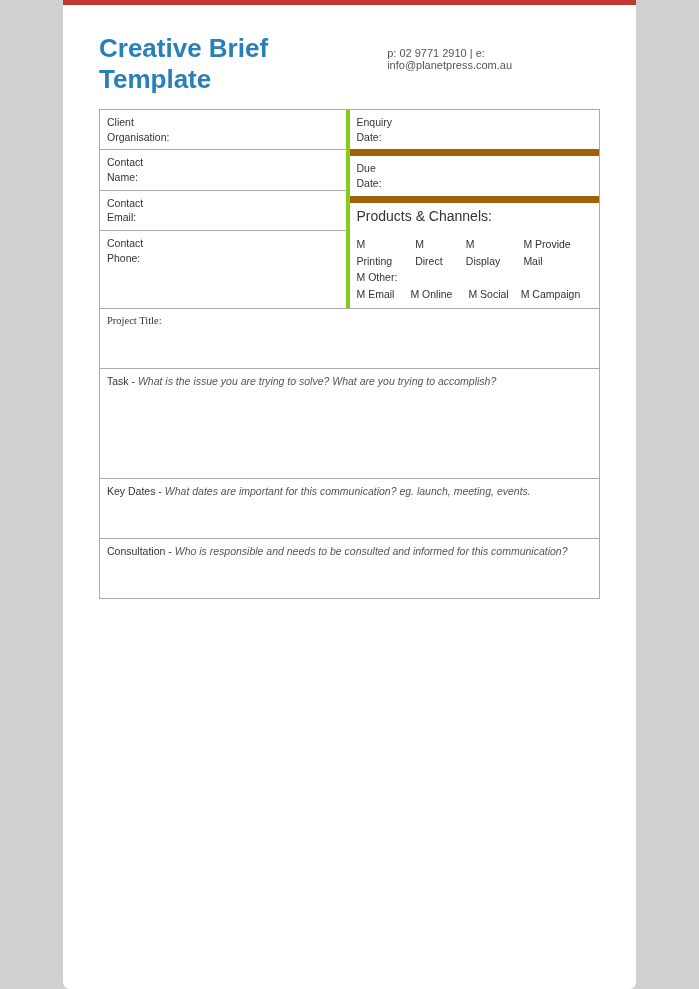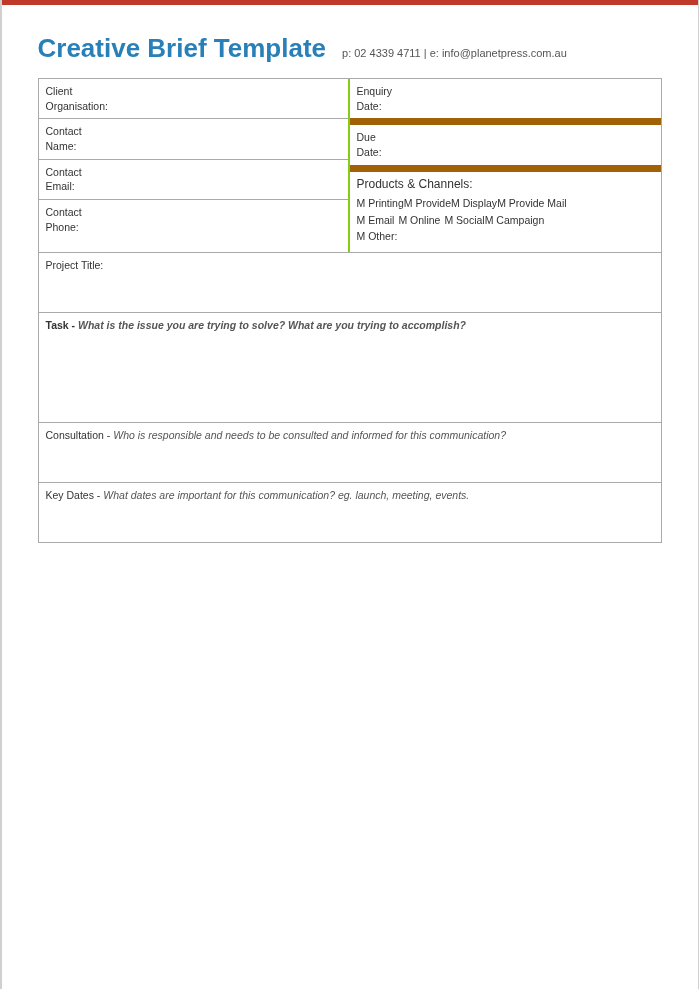--- a/index.html
+++ b/index.html
@@ -12,25 +12,26 @@
       background: #d0d0d0;
       display: flex;
       justify-content: center;
       align-items: flex-start;
       min-height: 989px;
       font-family: Arial, sans-serif;
       font-size: 11px;
     }
 
     .page {
-      width: 696px;
+      width: 573px;
       min-height: 989px;
       background: #ffffff;
       padding: 0;
       position: relative;
+      border-radius: 7px;
     }
 
     .top-bar {
       height: 6px;
       background: linear-gradient(to right, #c0392b, #c0392b);
       border-bottom: 3px solid #c0392b;
     }
 
     .content {
       padding: 28px 36px 30px 36px;
@@ -55,21 +56,21 @@
     }
 
     .top-grid {
       display: grid;
       grid-template-columns: 1fr 1fr;
       border: 1px solid #aaa;
       margin-bottom: 0;
     }
 
     .top-grid-left {
-      border-right: 2px solid #84cc16;
+      border-right: 4px solid #84cc16;
     }
 
     .top-grid-left .cell {
       border-bottom: 1px solid #aaa;
       padding: 5px 7px;
       min-height: 32px;
     }
 
     .top-grid-left .cell:last-child {
       border-bottom: none;
@@ -89,50 +90,51 @@
       color: #333;
       font-size: 10.5px;
       line-height: 1.4;
     }
 
     .products-channels-cell {
       padding: 5px 7px;
     }
 
     .products-label {
-      font-size: 12px;
-      color: #333;
-      margin-bottom: 4px;
+      font-size: 14px;
+      color: #333;
+      margin-bottom: 12px;
     }
 
     .products-row {
       display: flex;
+      gap: 12px;
       font-size: 10.5px;
       color: #333;
       line-height: 1.6;
     }
 
     .section-box {
       border: 1px solid #aaa;
       border-top: none;
       padding: 6px 7px;
       min-height: 54px;
     }
 
     .section-box.project-title {
       min-height: 60px;
+      font-family: Liberation Serif, serif;
     }
 
     .section-box.project-overview {
       min-height: 110px;
     }
 
     .section-box.task {
       min-height: 110px;
-      font-weight: bold;
     }
 
     .section-box.key-dates {
       min-height: 60px;
     }
 
     .section-box.consultation {
       min-height: 60px;
     }
 
@@ -153,21 +155,21 @@
 </head>
 <body>
 
 <div class="page">
   <div class="top-bar" style="height:5px; background:#c0392b;"></div>
 
   <div class="content">
 
     <div class="header">
       <span class="header-title">Creative Brief Template</span>
-      <span class="header-contact">p: 02 4339 4711 | e: info@planetpress.com.au</span>
+      <span class="header-contact">p: 02 9771 2910 | e: info@planetpress.com.au</span>
     </div>
 
     <div class="top-grid">
 
       <div class="top-grid-left">
         <div class="cell">
           <div class="cell-label">Client<br>Organisation:</div>
         </div>
         <div class="cell">
           <div class="cell-label">Contact<br>Name:</div>
@@ -184,57 +186,57 @@
         <div class="cell">
           <div class="cell-label">Enquiry<br>Date:</div>
         </div>
         <div class="cell">
           <div class="cell-label">Due<br>Date:</div>
         </div>
         <div class="cell products-channels-cell" style="min-height:80px;">
           <div class="products-label">Products &amp; Channels:</div>
           <div class="products-row">
             <span>M Printing</span>
-            <span>M Provide</span>
+            <span>M Direct</span>
             <span>M Display</span>
             <span>M Provide Mail</span>
+          </div>
+          <div class="products-row">
+            <span>M Other:</span>
           </div>
           <div class="products-row">
             <span>M Email</span>
             <span style="margin-left:4px;">M Online</span>
             <span style="margin-left:4px;">M Social</span>
             <span>M Campaign</span>
           </div>
-          <div class="products-row">
-            <span>M Other:</span>
-          </div>
         </div>
       </div>
     </div>
 
     <div class="section-box project-title">
       <div class="section-title">
         <span>Project Title:</span>
       </div>
     </div>
 
 
     <div class="section-box task">
       <div class="section-title">
         <span>Task</span> - <em><span>What is the issue you are trying to solve? What are you trying to accomplish?</span></em>
       </div>
     </div>
 
+    <div class="section-box key-dates">
+      <div class="section-title">
+        <span>Key Dates</span> - <em><span>What dates are important for this communication? eg. launch, meeting, events.</span></em>
+      </div>
+    </div>
+
     <div class="section-box consultation">
       <div class="section-title">
         <span>Consultation</span> - <em><span>Who is responsible and needs to be consulted and informed for this communication?</span></em>
-      </div>
-    </div>
-
-    <div class="section-box key-dates">
-      <div class="section-title">
-        <span>Key Dates</span> - <em><span>What dates are important for this communication? eg. launch, meeting, events.</span></em>
       </div>
     </div>
 
 
   </div>
 </div>
 
 </body></html>

